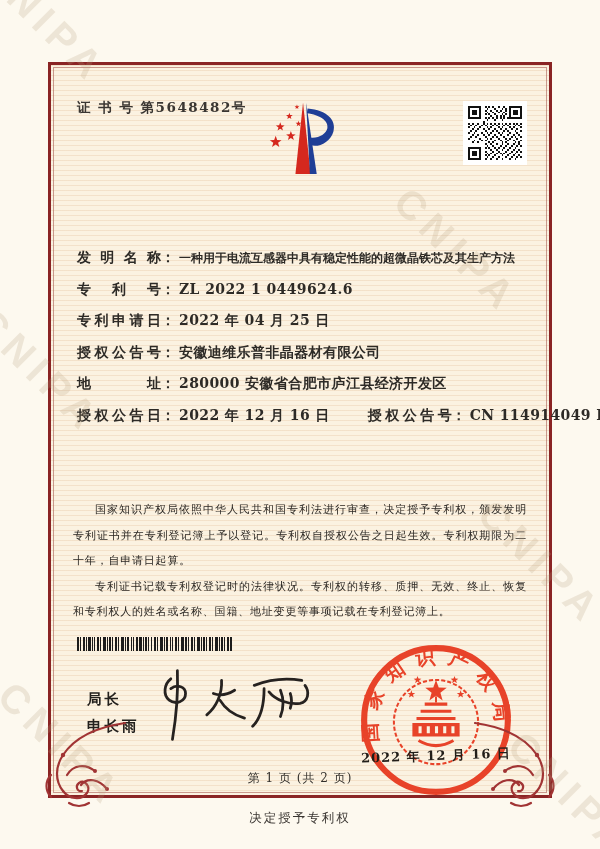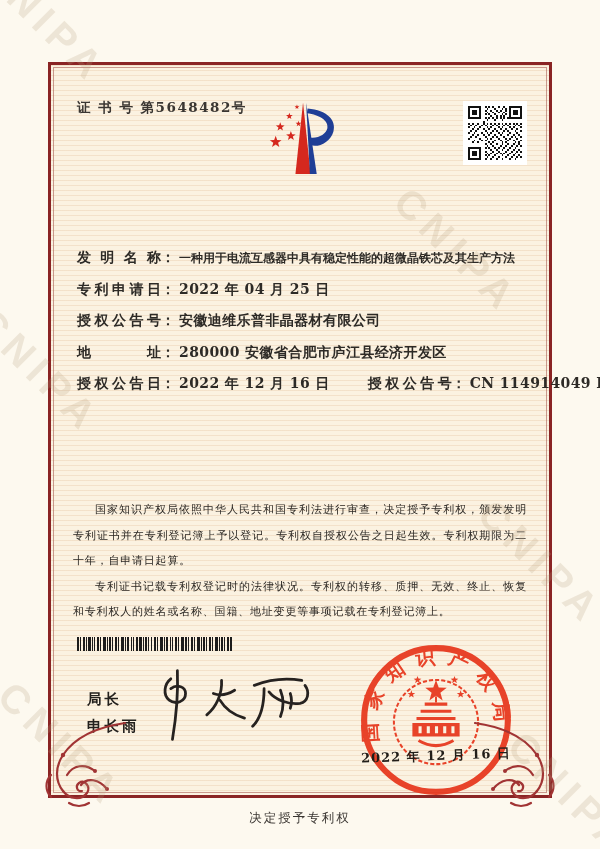--- a/index.html
+++ b/index.html
@@ -181,20 +181,23 @@
             <rect x="2" y="24" width="3" height="3"></rect>
           <path d="M9 0h1v1h-1zM11 0h1v1h-1zM13 0h1v1h-1zM16 0h1v1h-1zM19 0h1v1h-1zM10 1h1v1h-1zM14 1h1v1h-1zM18 1h1v1h-1zM20 1h1v1h-1zM9 2h1v1h-1zM12 2h1v1h-1zM15 2h1v1h-1zM17 2h1v1h-1zM20 2h1v1h-1zM10 3h1v1h-1zM13 3h1v1h-1zM16 3h1v1h-1zM19 3h1v1h-1zM9 4h1v1h-1zM11 4h1v1h-1zM14 4h1v1h-1zM18 4h1v1h-1zM20 4h1v1h-1zM12 5h1v1h-1zM15 5h1v1h-1zM17 5h1v1h-1zM19 5h1v1h-1zM9 6h1v1h-1zM11 6h1v1h-1zM13 6h1v1h-1zM15 6h1v1h-1zM17 6h1v1h-1zM19 6h1v1h-1zM21 6h1v1h-1zM10 7h1v1h-1zM14 7h1v1h-1zM18 7h1v1h-1zM8 8h1v1h-1zM0 9h1v1h-1zM2 9h1v1h-1zM5 9h1v1h-1zM8 9h1v1h-1zM10 9h1v1h-1zM12 9h1v1h-1zM14 9h1v1h-1zM16 9h1v1h-1zM18 9h1v1h-1zM20 9h1v1h-1zM22 9h1v1h-1zM24 9h1v1h-1zM26 9h1v1h-1zM28 9h1v1h-1zM1 10h1v1h-1zM4 10h1v1h-1zM7 10h1v1h-1zM9 10h1v1h-1zM13 10h1v1h-1zM15 10h1v1h-1zM19 10h1v1h-1zM21 10h1v1h-1zM25 10h1v1h-1zM27 10h1v1h-1zM0 11h1v1h-1zM3 11h1v1h-1zM6 11h1v1h-1zM10 11h1v1h-1zM12 11h1v1h-1zM16 11h1v1h-1zM18 11h1v1h-1zM22 11h1v1h-1zM24 11h1v1h-1zM28 11h1v1h-1zM2 12h1v1h-1zM5 12h1v1h-1zM8 12h1v1h-1zM11 12h1v1h-1zM14 12h1v1h-1zM17 12h1v1h-1zM20 12h1v1h-1zM23 12h1v1h-1zM26 12h1v1h-1zM1 13h1v1h-1zM4 13h1v1h-1zM9 13h1v1h-1zM13 13h1v1h-1zM15 13h1v1h-1zM19 13h1v1h-1zM21 13h1v1h-1zM25 13h1v1h-1zM28 13h1v1h-1zM0 14h1v1h-1zM3 14h1v1h-1zM7 14h1v1h-1zM10 14h1v1h-1zM12 14h1v1h-1zM16 14h1v1h-1zM18 14h1v1h-1zM22 14h1v1h-1zM26 14h1v1h-1zM2 15h1v1h-1zM5 15h1v1h-1zM8 15h1v1h-1zM11 15h1v1h-1zM14 15h1v1h-1zM17 15h1v1h-1zM21 15h1v1h-1zM24 15h1v1h-1zM27 15h1v1h-1zM1 16h1v1h-1zM4 16h1v1h-1zM9 16h1v1h-1zM13 16h1v1h-1zM15 16h1v1h-1zM19 16h1v1h-1zM23 16h1v1h-1zM25 16h1v1h-1zM28 16h1v1h-1zM0 17h1v1h-1zM6 17h1v1h-1zM10 17h1v1h-1zM12 17h1v1h-1zM16 17h1v1h-1zM20 17h1v1h-1zM22 17h1v1h-1zM26 17h1v1h-1zM3 18h1v1h-1zM7 18h1v1h-1zM9 18h1v1h-1zM14 18h1v1h-1zM17 18h1v1h-1zM21 18h1v1h-1zM24 18h1v1h-1zM28 18h1v1h-1zM2 19h1v1h-1zM5 19h1v1h-1zM11 19h1v1h-1zM13 19h1v1h-1zM18 19h1v1h-1zM20 19h1v1h-1zM25 19h1v1h-1zM27 19h1v1h-1zM9 20h1v1h-1zM12 20h1v1h-1zM15 20h1v1h-1zM18 20h1v1h-1zM21 20h1v1h-1zM24 20h1v1h-1zM27 20h1v1h-1zM10 21h1v1h-1zM13 21h1v1h-1zM17 21h1v1h-1zM20 21h1v1h-1zM23 21h1v1h-1zM26 21h1v1h-1zM28 21h1v1h-1zM9 22h1v1h-1zM11 22h1v1h-1zM14 22h1v1h-1zM16 22h1v1h-1zM19 22h1v1h-1zM22 22h1v1h-1zM25 22h1v1h-1zM12 23h1v1h-1zM15 23h1v1h-1zM18 23h1v1h-1zM21 23h1v1h-1zM24 23h1v1h-1zM27 23h1v1h-1zM9 24h1v1h-1zM13 24h1v1h-1zM16 24h1v1h-1zM20 24h1v1h-1zM23 24h1v1h-1zM26 24h1v1h-1zM28 24h1v1h-1zM10 25h1v1h-1zM12 25h1v1h-1zM15 25h1v1h-1zM17 25h1v1h-1zM19 25h1v1h-1zM22 25h1v1h-1zM25 25h1v1h-1zM9 26h1v1h-1zM11 26h1v1h-1zM14 26h1v1h-1zM18 26h1v1h-1zM21 26h1v1h-1zM24 26h1v1h-1zM27 26h1v1h-1zM10 27h1v1h-1zM13 27h1v1h-1zM16 27h1v1h-1zM20 27h1v1h-1zM23 27h1v1h-1zM26 27h1v1h-1zM28 27h1v1h-1zM9 28h1v1h-1zM12 28h1v1h-1zM15 28h1v1h-1zM18 28h1v1h-1zM22 28h1v1h-1zM25 28h1v1h-1z"></path>
         </g>
       </svg>
     </div>
 
 
     <div class="fields">
       <div class="frow">
         <span class="flabel">发明名称</span><span class="fcolon">：</span><span class="fvalue fvalue-long">一种用于电流互感器中具有稳定性能的超微晶铁芯及其生产方法</span>
+      </div>
+      <div class="frow">
+        <span class="flabel">专利号</span><span class="fcolon">：</span><span class="fvalue">ZL 2022 1 0449624.6</span>
       </div>
       <div class="frow">
         <span class="flabel">专利申请日</span><span class="fcolon">：</span><span class="fvalue">2022 年 04 月 25 日</span>
       </div>
       <div class="frow">
         <span class="flabel">授权公告号</span><span class="fcolon">：</span><span class="fvalue">安徽迪维乐普非晶器材有限公司</span>
       </div>
       <div class="frow">
         <span class="flabel">地址</span><span class="fcolon">：</span><span class="fvalue">280000 安徽省合肥市庐江县经济开发区</span>
       </div>
@@ -251,16 +254,17 @@
         </g>
         <path fill="#fbf2e1" d="M58,81h3v7h-3z M66,81h3v7h-3z M74,81h3v7h-3z M82,81h3v7h-3z M90,81h3v7h-3z"></path>
         <path d="M58,95 q17,10 34,0" fill="none" stroke="#e73a20" stroke-width="3"></path>
         <text font-size="19" font-weight="bold" fill="#e73a20" letter-spacing="11" font-family="DejaVu Serif, Liberation Serif, serif">
           <textPath href="#sealArc" startOffset="12">国家知识产权局</textPath>
         </text>
       </svg>
       <div class="seal-date">2022 年 12 月 16 日</div>
     </div>
 
+    <div class="page-info">第 1 页 (共 2 页)</div>
   </div>
 
   <div class="continuation">决定授予专利权</div>
 </div>
 
 </body></html>

